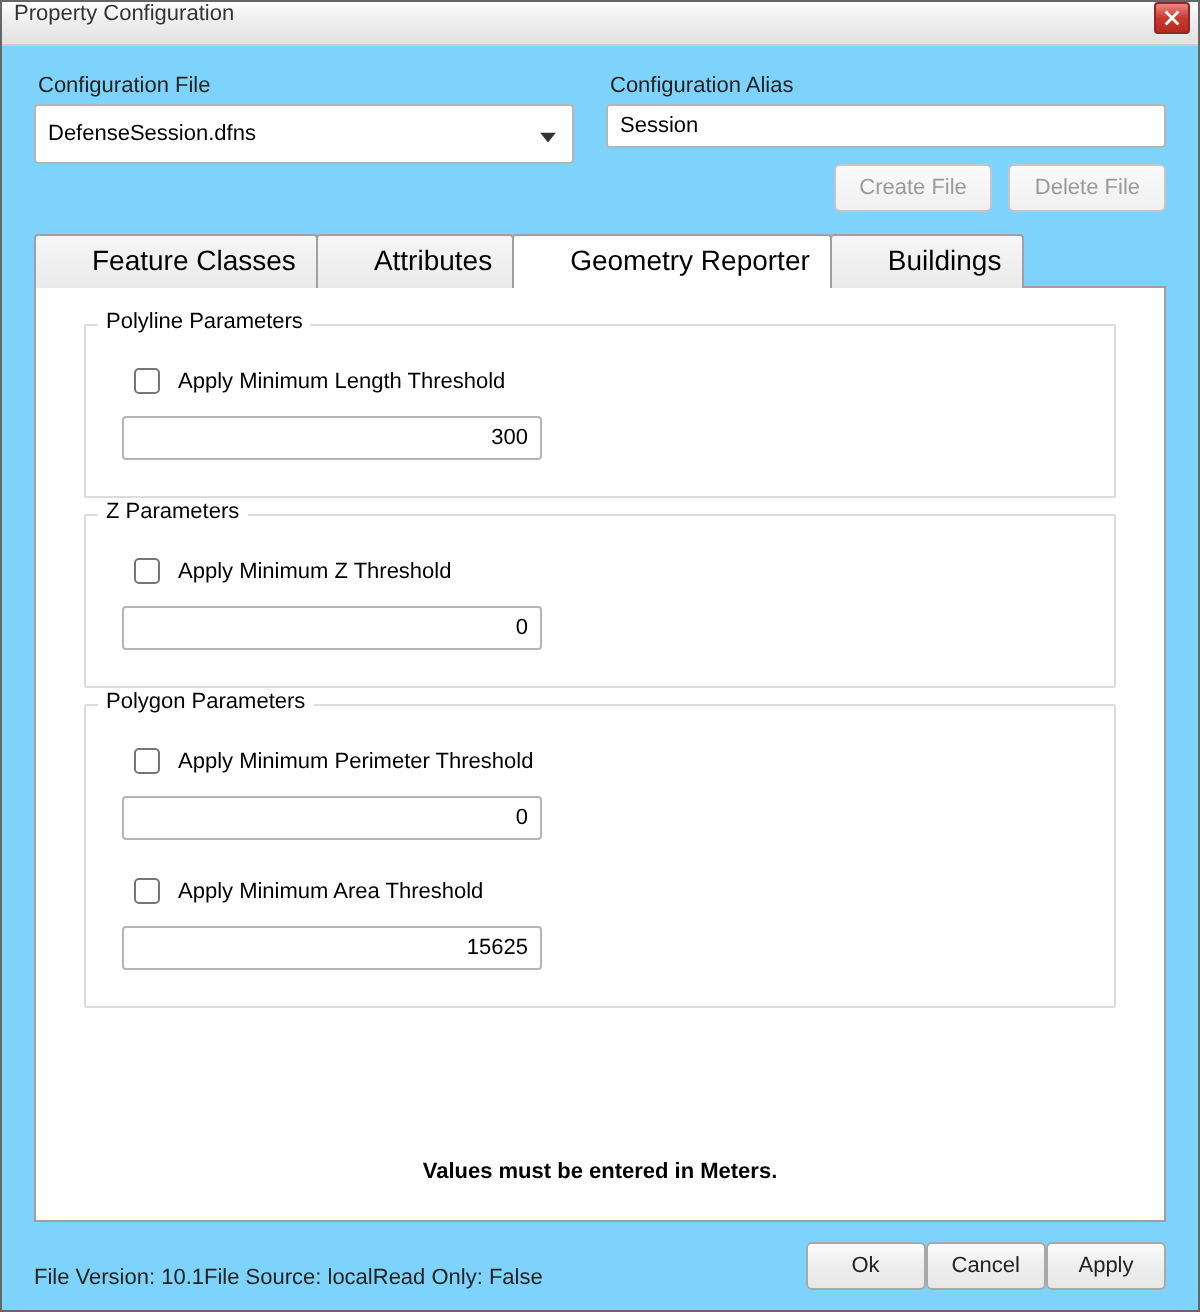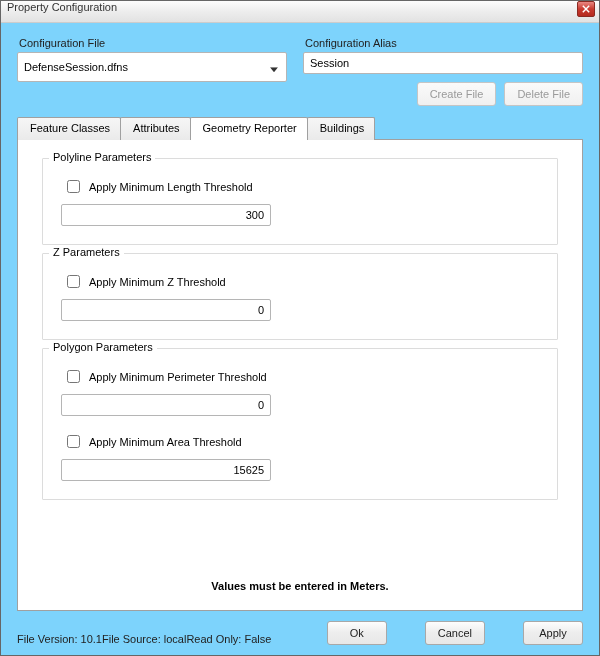--- a/index.html
+++ b/index.html
@@ -116,28 +116,28 @@
     cursor: default;
     background: linear-gradient(to bottom, #fafafa 0%, #f0f0f0 100%);
     border-color: #c5c5c5;
   }
   .tabs {
     display: flex;
     margin-top: 10px;
     position: relative;
   }
   .tab {
-    padding: 4px 10px 5px 12px;
+    padding: 4px 10px 5px 28px;
     border: 1px solid #a0a0a0;
     border-bottom: none;
     background: linear-gradient(to bottom, #f6f6f6 0%, #eaeaea 100%);
     border-top-left-radius: 2px;
     border-top-right-radius: 2px;
     margin-right: -1px;
-    font-size: 11px;
+    font-size: 14px;
     cursor: pointer;
     position: relative;
     bottom: -1px;
   }
   .tab.active {
     background: #fff;
     z-index: 2;
     padding-bottom: 6px;
   }
   .tab-panel {
@@ -195,21 +195,21 @@
   .footer {
     display: flex;
     align-items: flex-end;
     margin-top: 10px;
   }
   .status {
     font-size: 11px;
     color: #222;
   }
   .footer-spacer { flex: 1; }
-  .footer .btn { min-width: 60px; margin-left: 38px; }
+  .footer .btn { min-width: 60px; }
 </style>
 </head>
 <body>
 
 <div class="window">
 
   <div class="titlebar">
     <span class="title">Property Configuration</span>
     <div class="close-btn">
       <svg viewBox="0 0 10 10">

